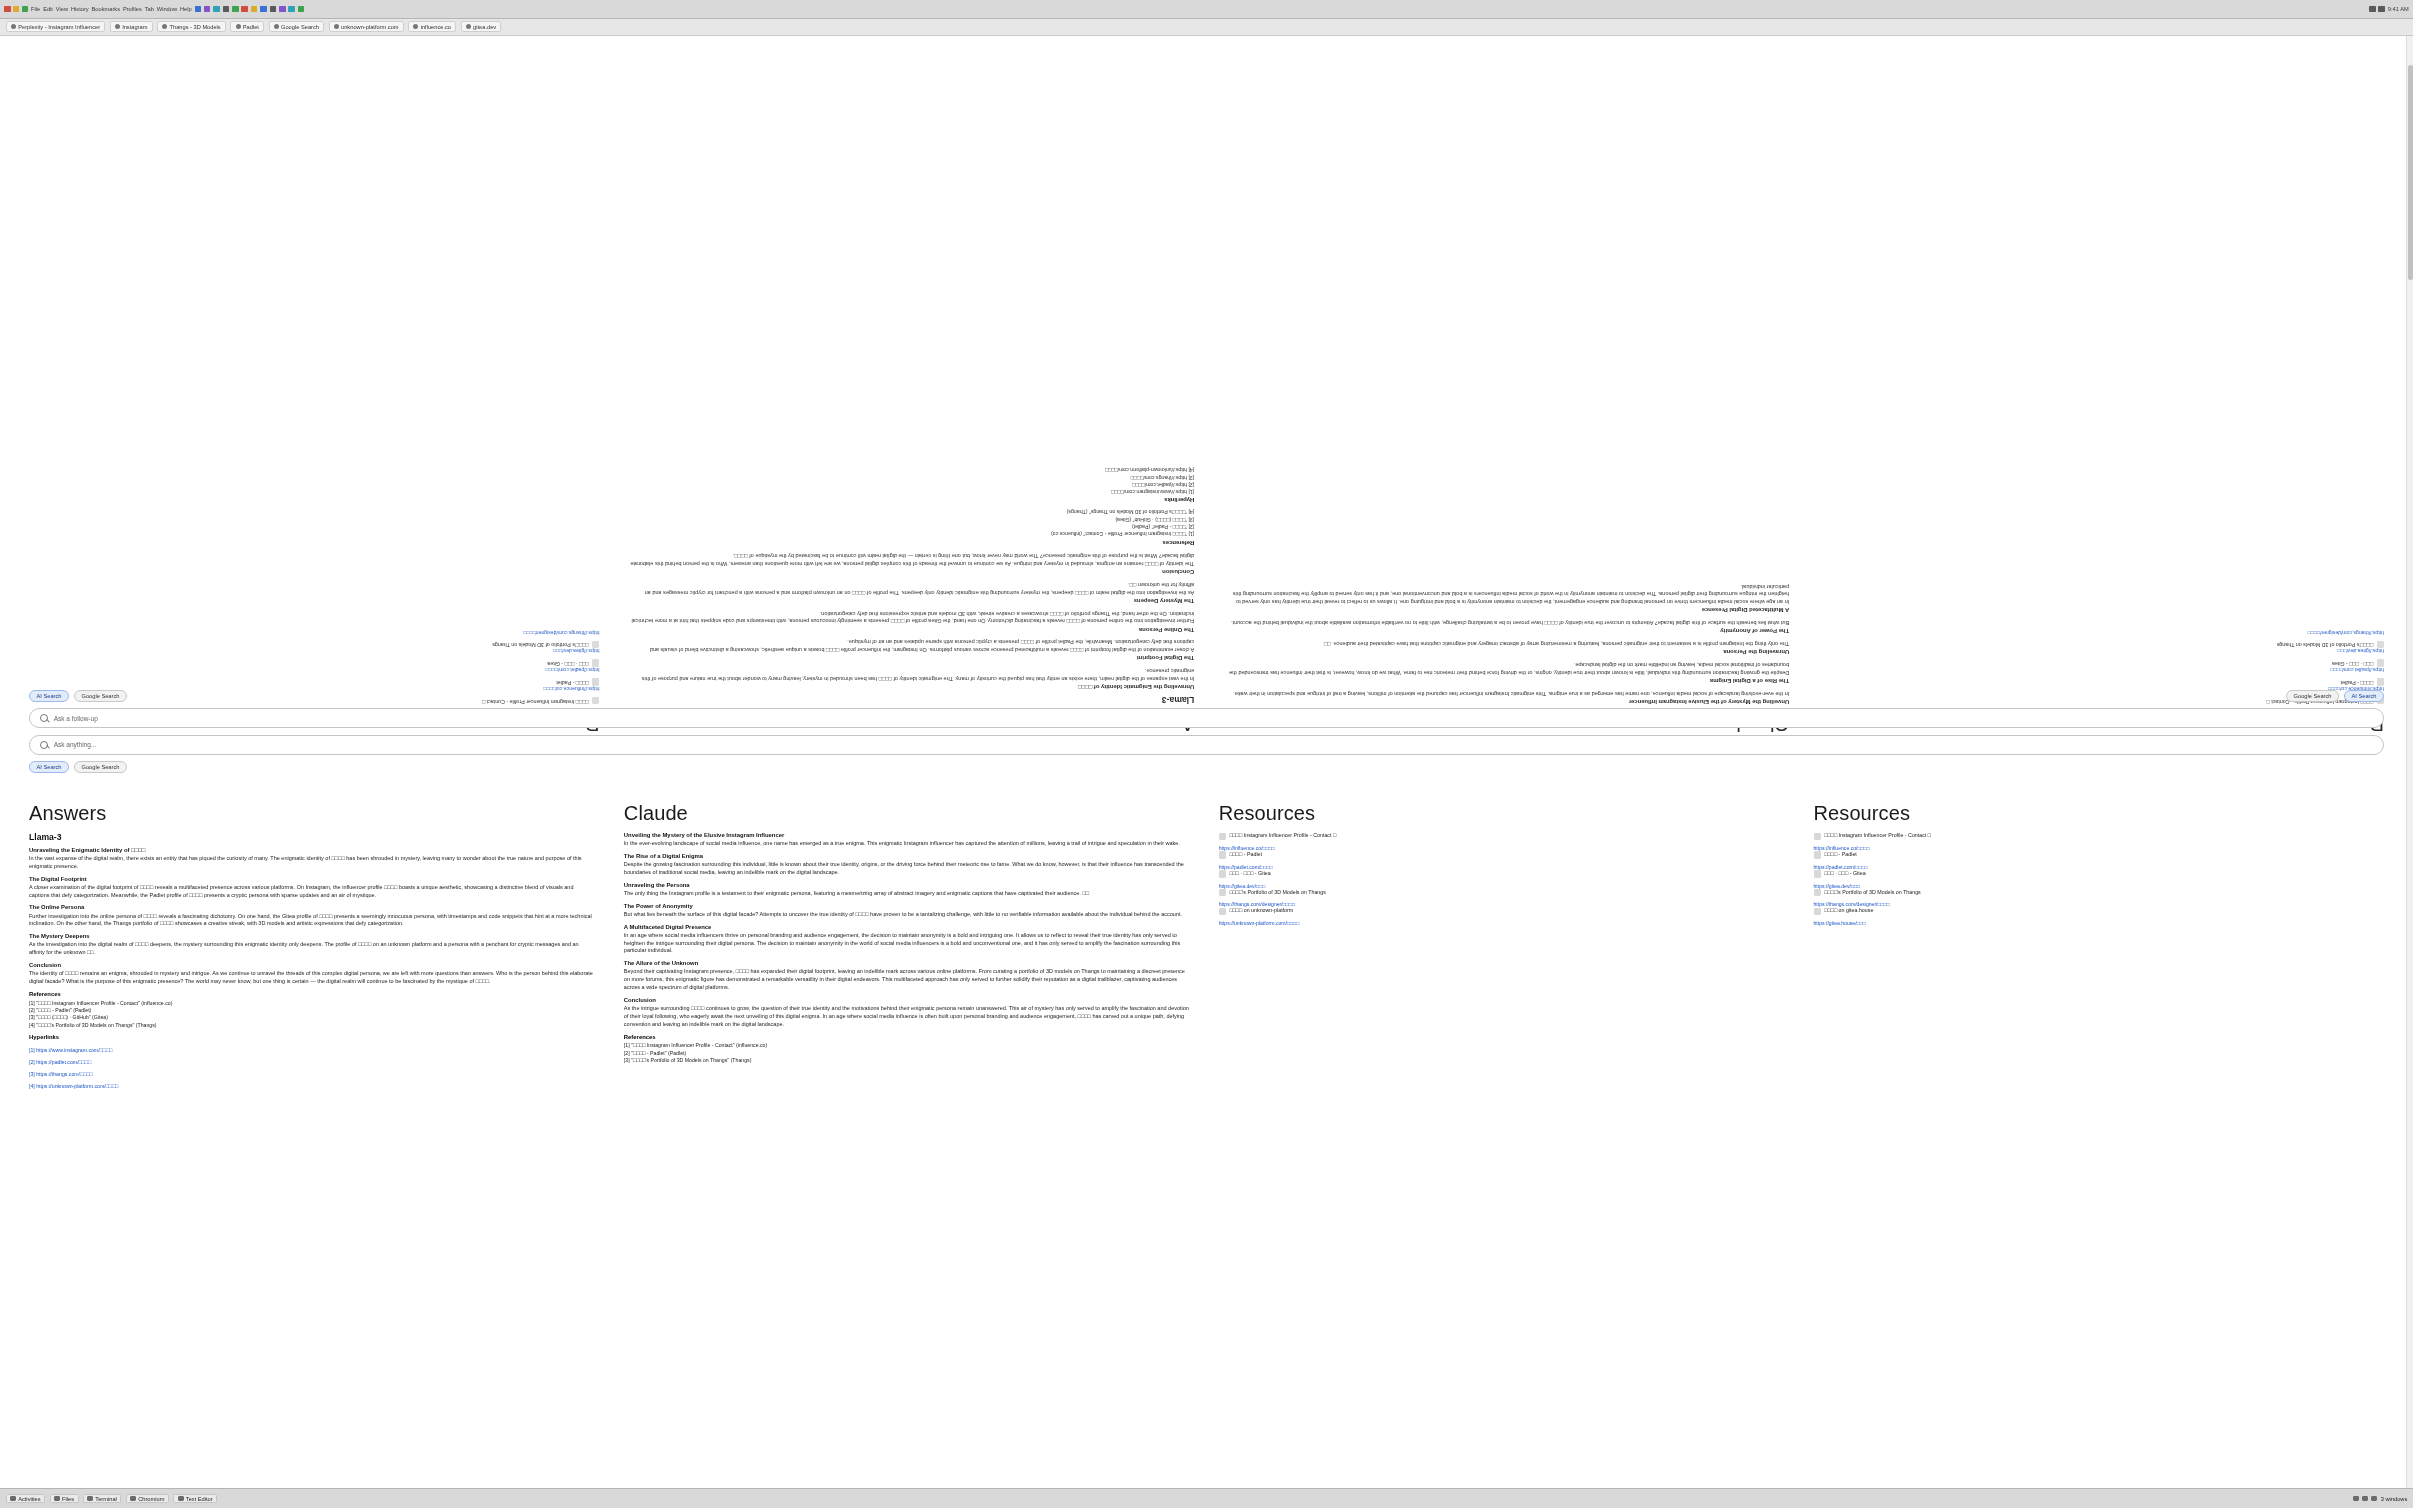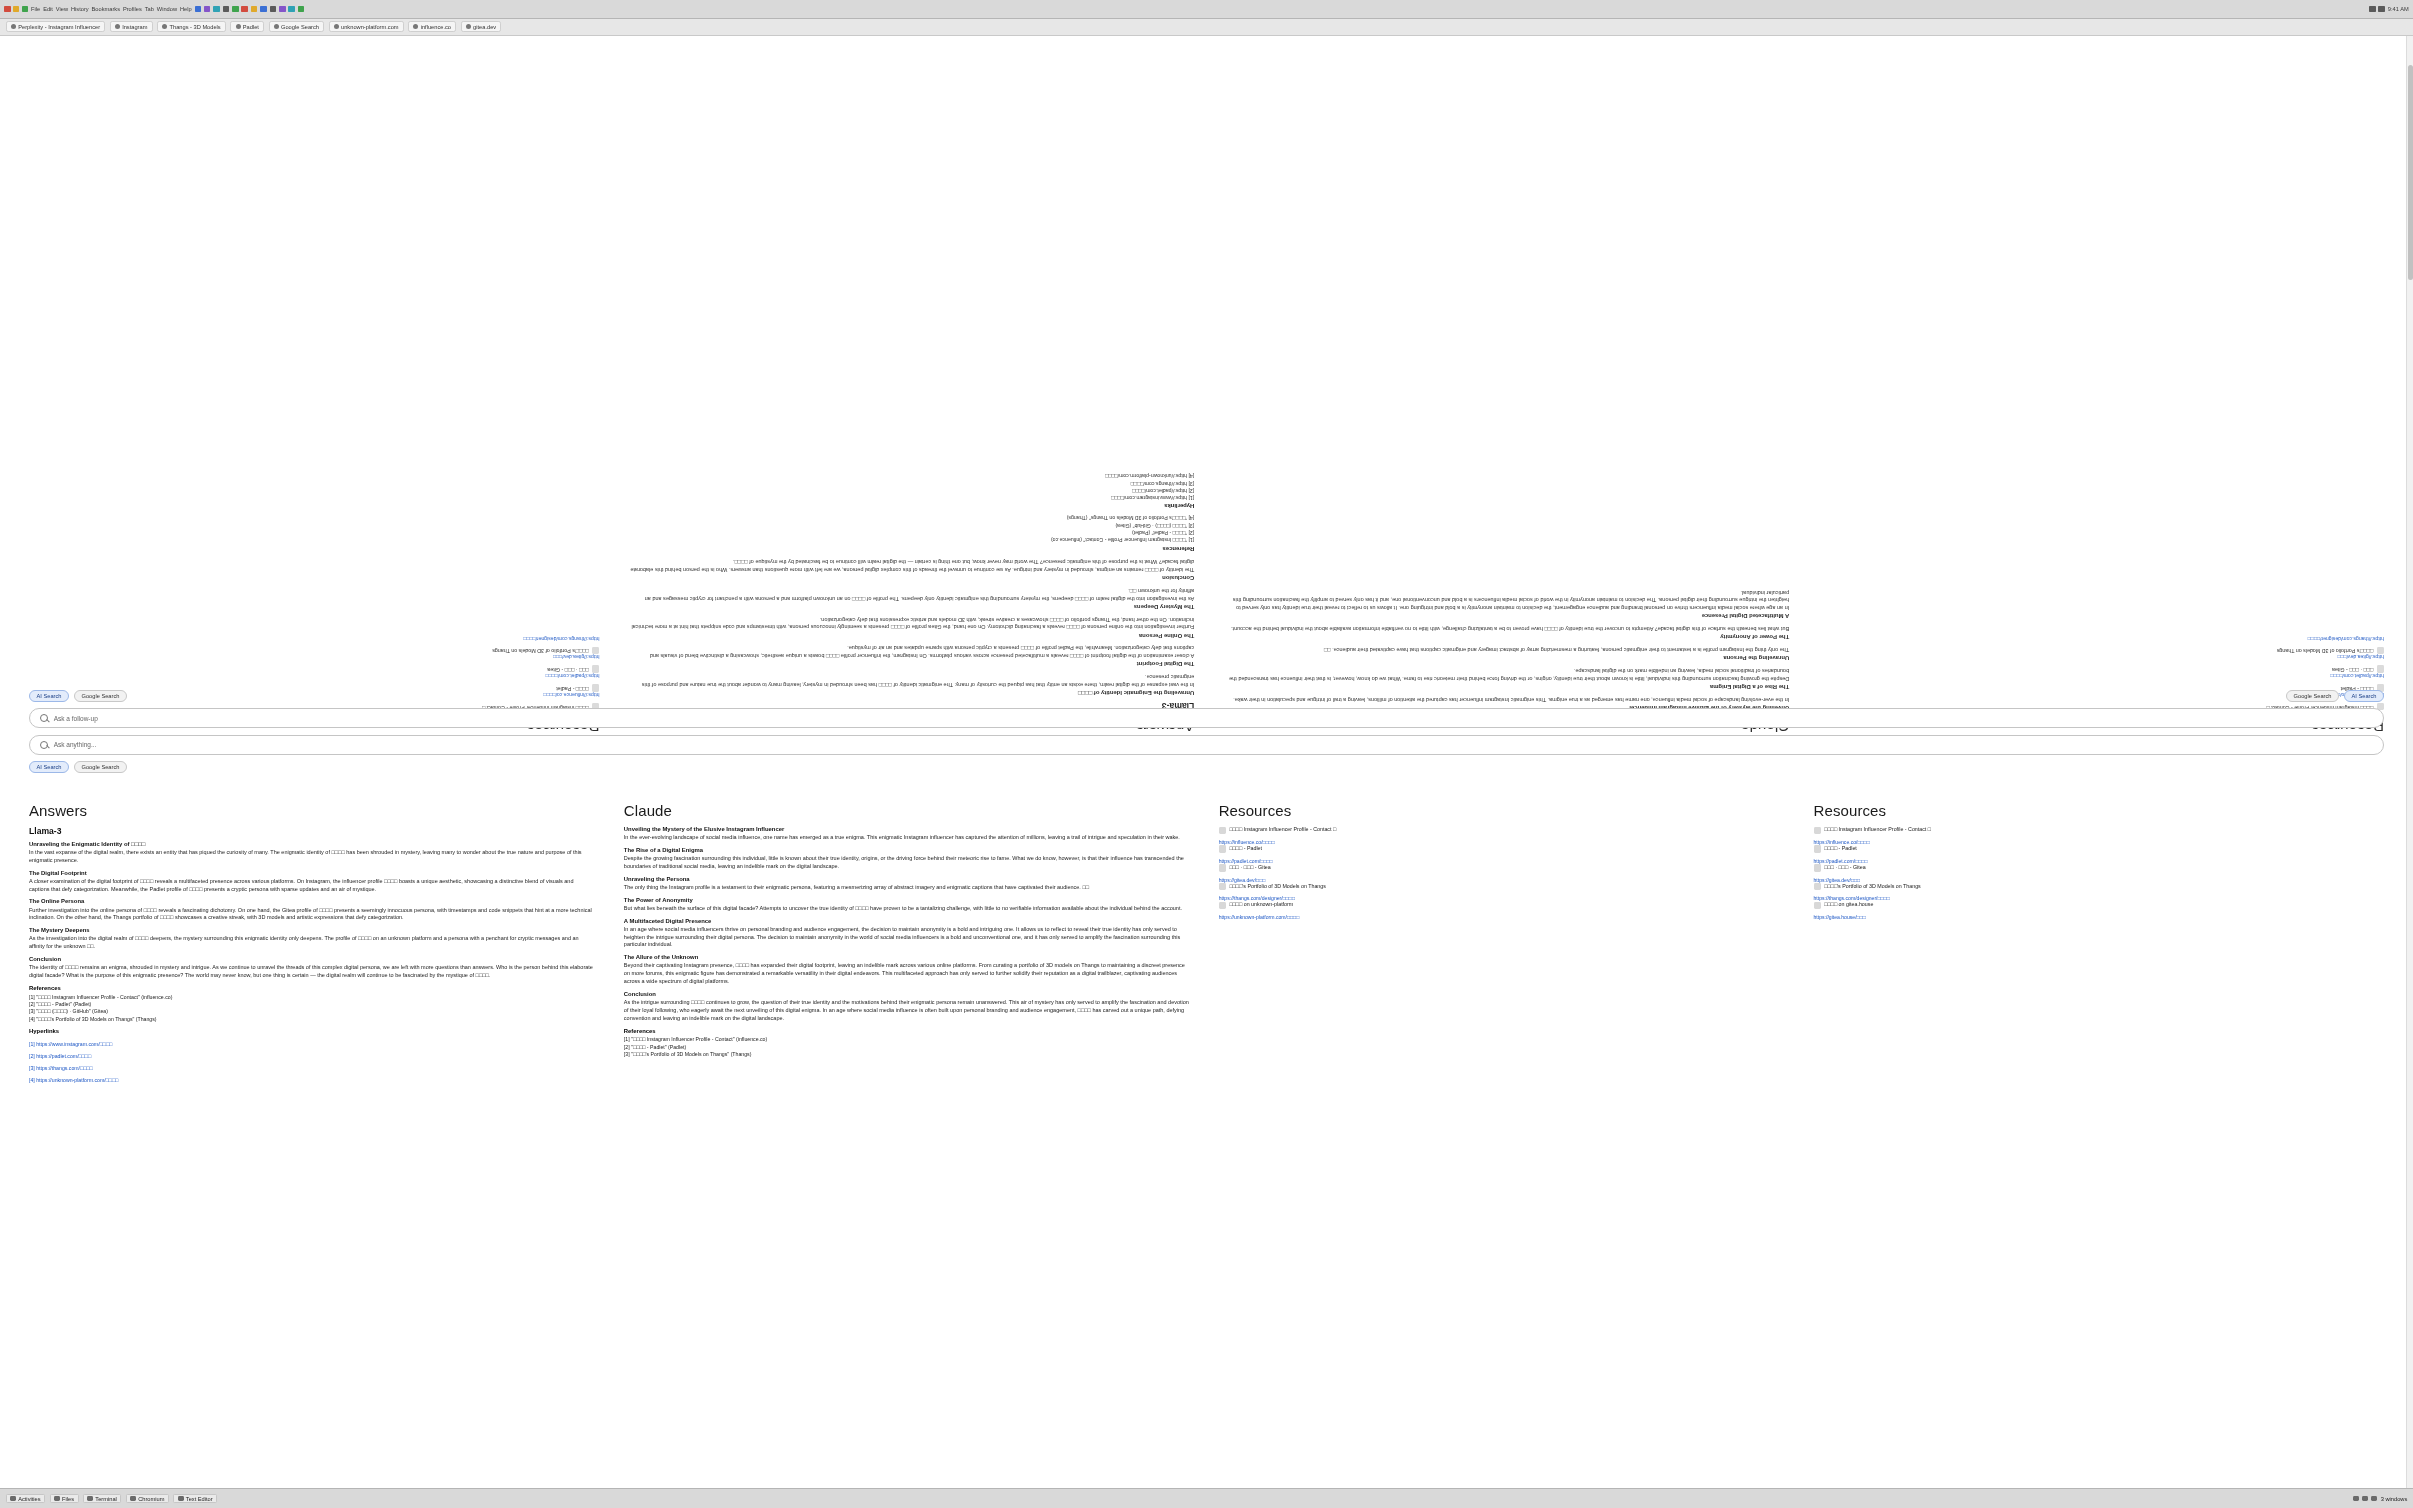--- a/index.html
+++ b/index.html
@@ -68,21 +68,21 @@
 
   
   .cols {
     position: absolute; left: 29px; right: 29px; top: 18.7px; bottom: 0;
     display: grid;
     grid-template-columns: 1fr 1fr 1fr 1fr;
     gap: 24.4px;
   }
   .col { position: relative; padding-right: 4.3px; }
   .col h2.coltitle {
-    font-size: 15px; font-weight: 400; color: #1a1a1a; margin: 0 0 7.2px 0;
+    font-size: 20px; font-weight: 400; color: #1a1a1a; margin: 0 0 7.2px 0;
     letter-spacing: 0.1px;
   }
   .col h3.modelname {
     font-size: 8.6px; font-weight: 700; color: #111; margin: 0 0 4.3px 0;
   }
   .col p, .col li {
     font-size: 5.5px; line-height: 1.42; color: #222; margin: 0 0 4.3px 0;
     text-align: left;
   }
   .col h4 {

